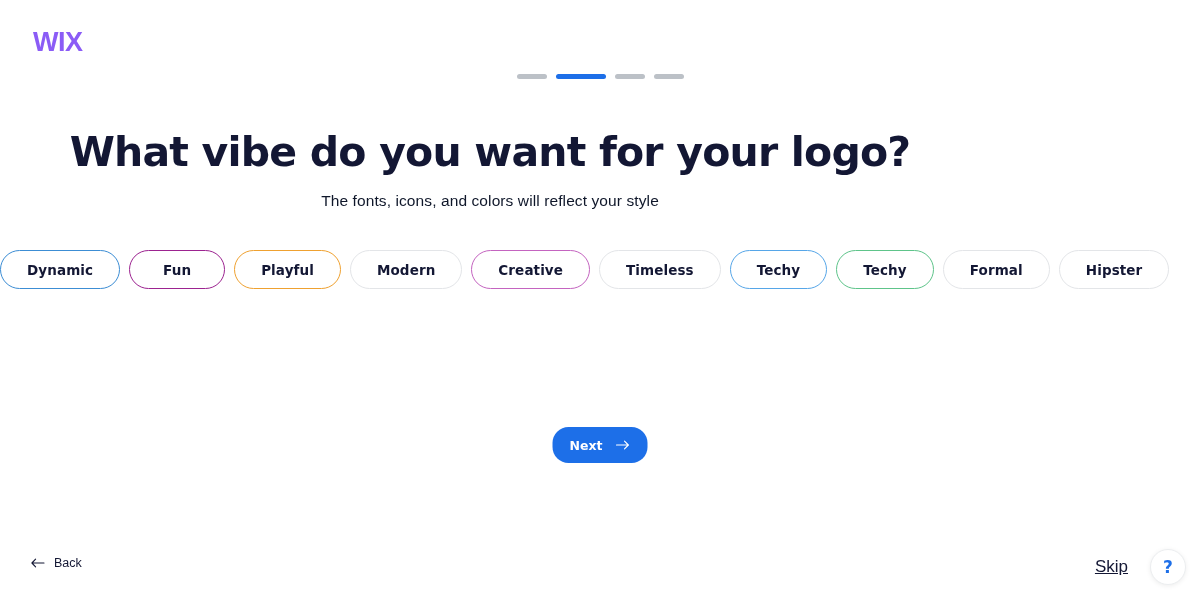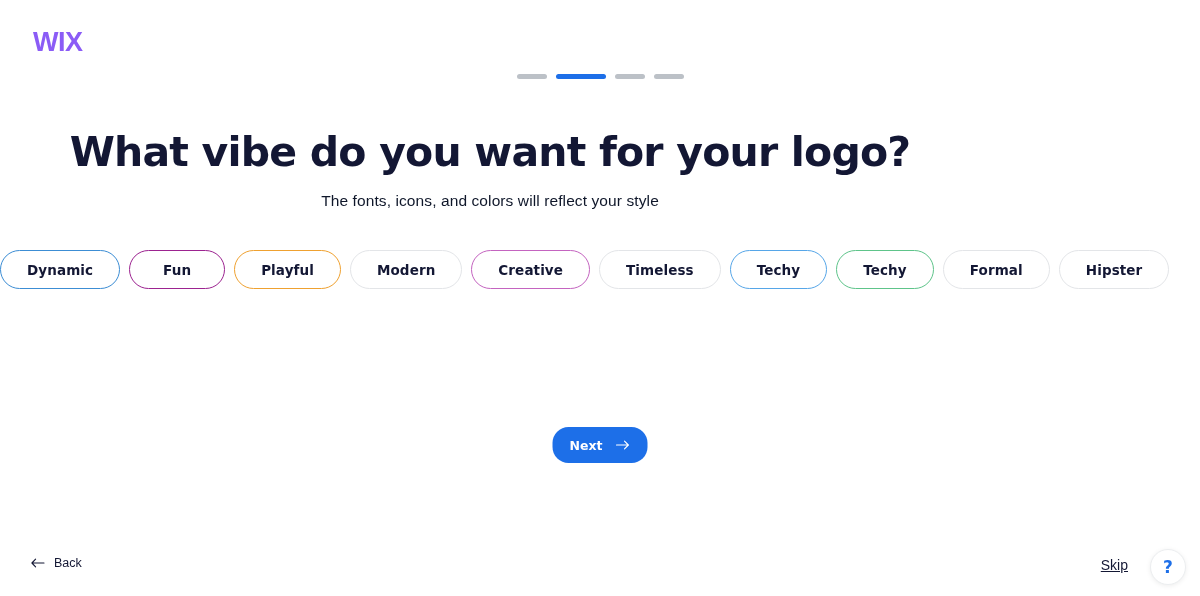--- a/index.html
+++ b/index.html
@@ -151,21 +151,21 @@
     cursor: pointer;
     text-decoration: none;
   }
   .back-link .arrow { display: inline-flex; align-items: center; }
 
   .skip-link {
     position: absolute;
     right: 72px;
     top: 557px;
     color: #131734;
-    font-size: 14px;
+    font-size: 17px;
     font-weight: 400;
     text-decoration: underline;
     cursor: pointer;
     margin-left: 14px;
   }
 
   .help-button {
     position: absolute;
     right: 14px;
     top: 549px;

